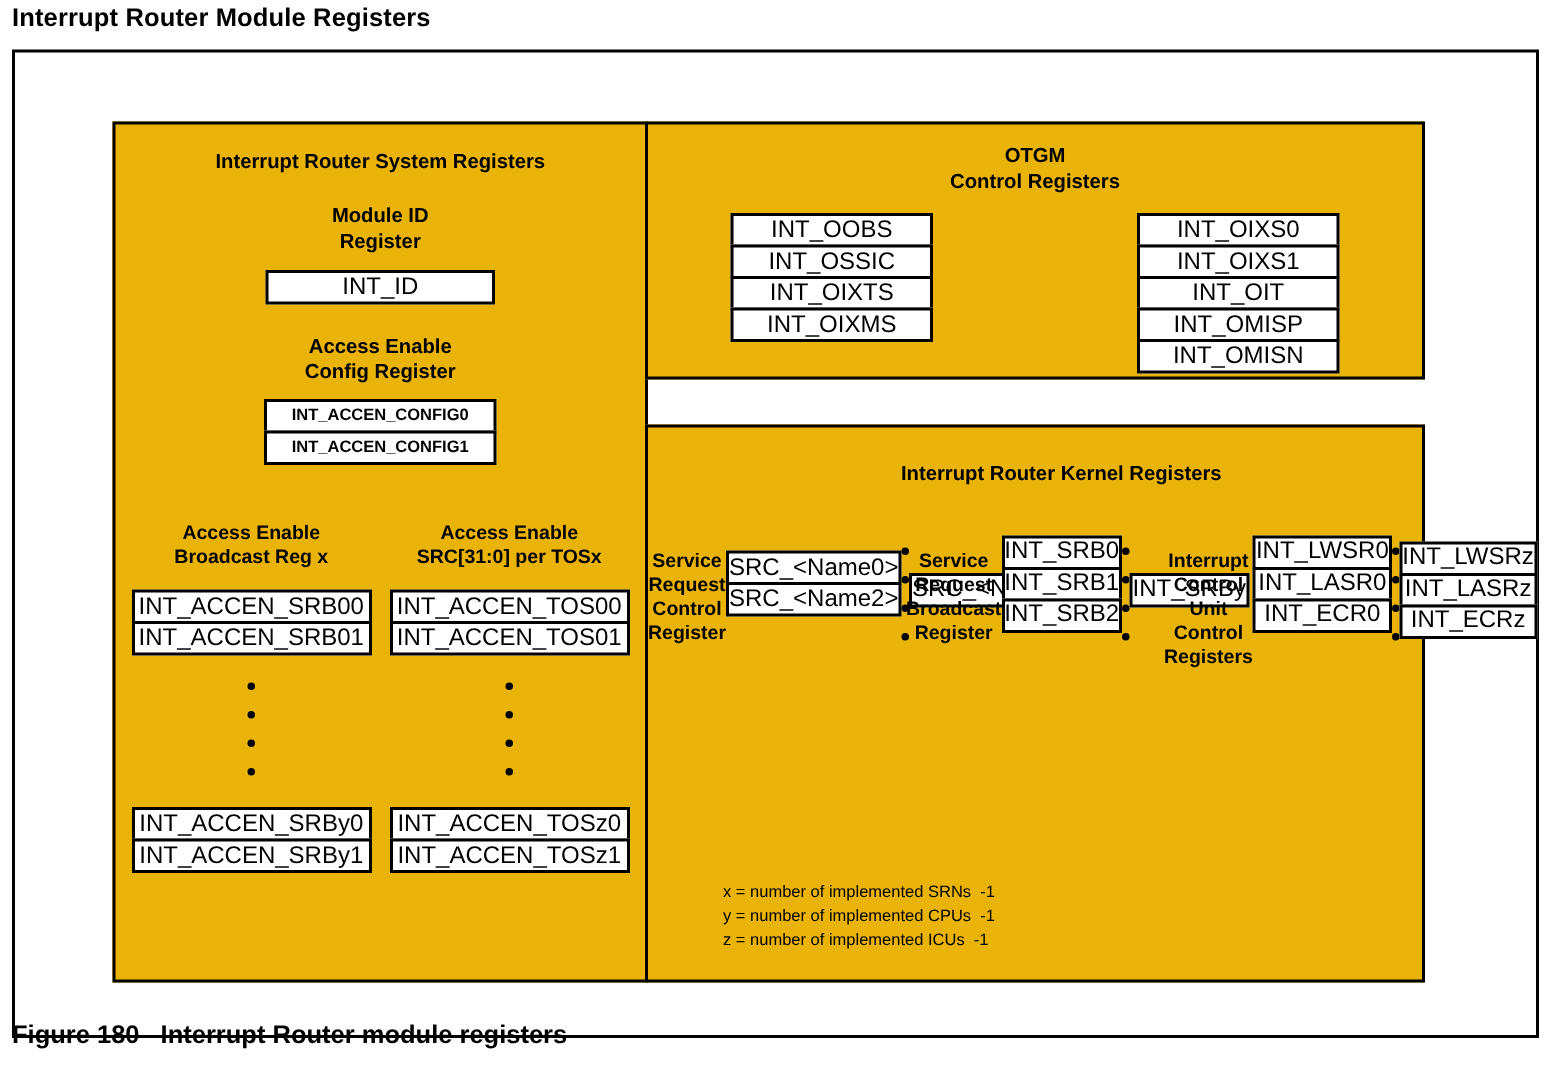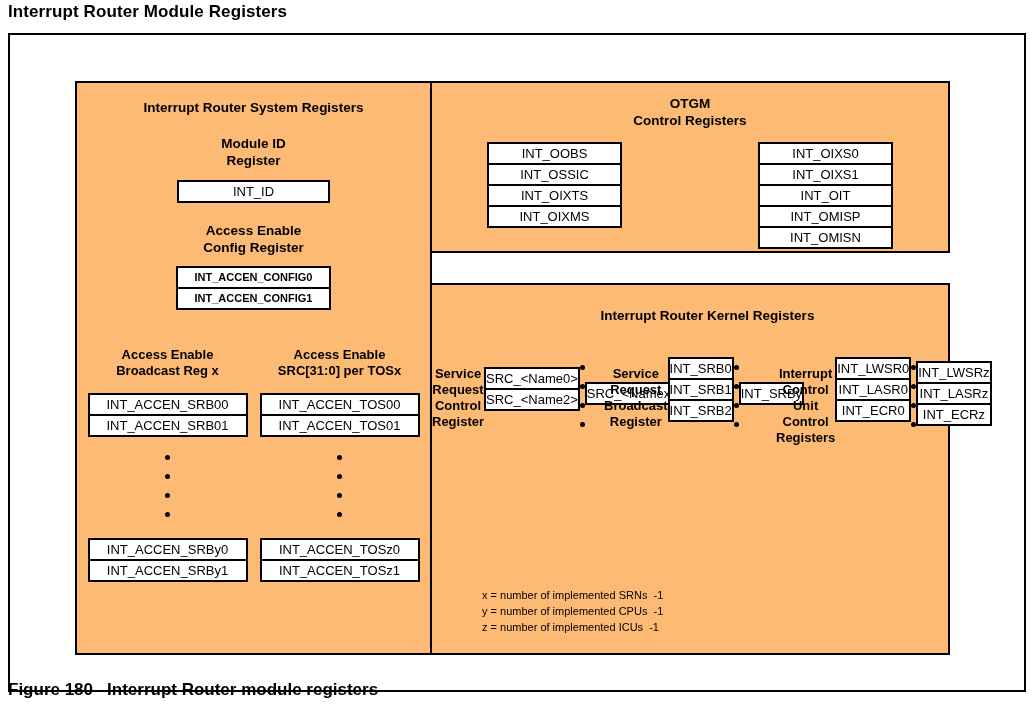--- a/index.html
+++ b/index.html
@@ -5,37 +5,37 @@
   * { box-sizing: border-box; margin: 0; padding: 0; }
   html, body { background: #ffffff; }
   body { font-family: "Liberation Sans", sans-serif; color: #000; }
 
   .page { position: relative; width: 1033px; height: 724px; background: #fff; overflow: hidden; }
 
   .page-title { position: absolute; left: 8px; top: 2px; font-size: 17px; font-weight: 700; letter-spacing: .1px; }
 
   .outer-frame { position: absolute; left: 8px; top: 33px; width: 1018px; height: 659px; border: 2px solid #000; background: #fff; }
 
-  .panel { position: absolute; border: 2px solid #000; background: #fdba74; }
+  .panel { position: absolute; border: 2px solid #000; background: #eab308; }
   .system-panel { left: 65px; top: 46px; width: 357px; height: 574px; }
   .otgm-panel   { left: 420px; top: 46px; width: 520px; height: 172px; }
   .kernel-panel { left: 420px; top: 248px; width: 520px; height: 372px; }
 
   .panel-title { text-align: center; font-weight: 700; font-size: 13.5px; line-height: 17px; white-space: pre-line; }
   .system-panel .panel-title { margin-top: 16px; }
   .otgm-panel   .panel-title { margin-top: 12px; }
   .kernel-panel .panel-title { margin-top: 22px; padding-left: 35px; }
 
   .group-label { text-align: center; font-weight: 700; font-size: 13.5px; line-height: 17px; white-space: pre-line; }
 
   .regstack { margin-left: auto; margin-right: auto; }
   .regbox {
     height: 23px; border: 2px solid #000; background: #fff;
     display: flex; align-items: center; justify-content: center;
-    font-size: 13px; line-height: 1;
+    font-size: 16px; line-height: 1;
   }
   .regbox + .regbox { margin-top: -2px; }
 
   .w153 { width: 153px; }
   .w155 { width: 155px; }
   .w160 { width: 160px; }
   .w135 { width: 135px; }
 
   .small-bold .regbox { font-size: 11px; font-weight: 700; }
 

